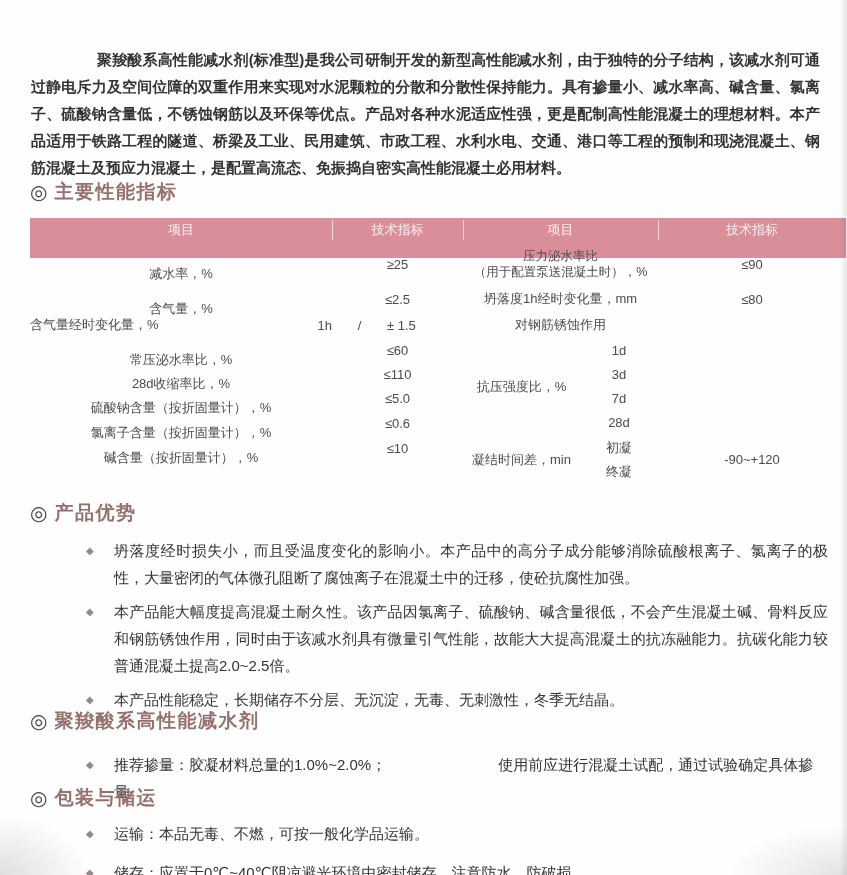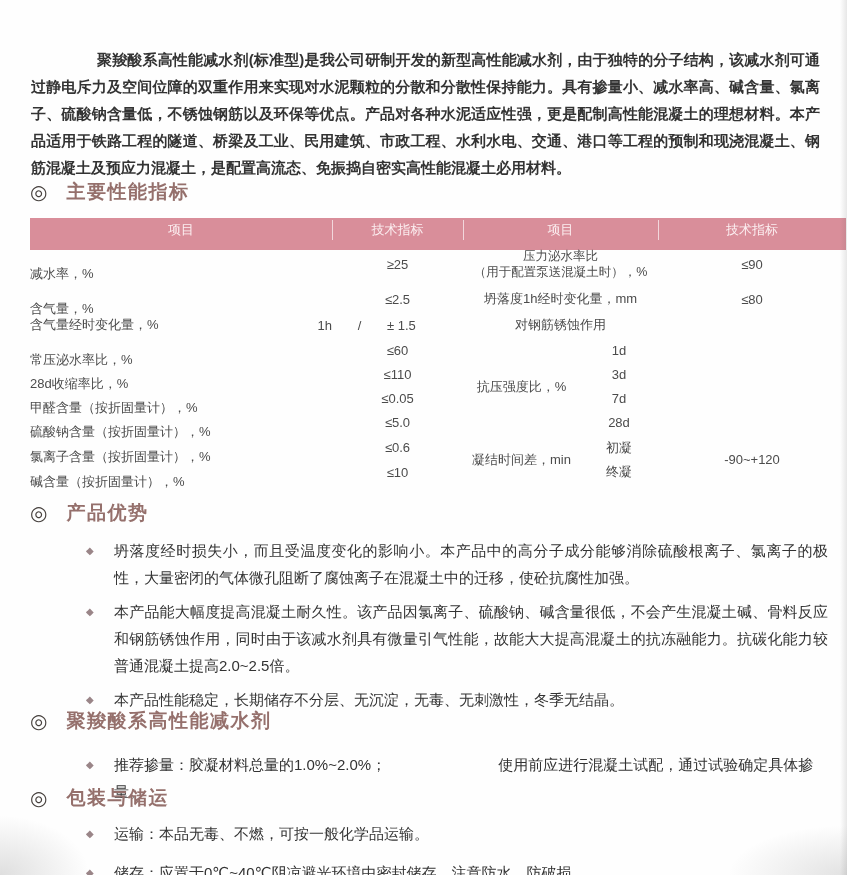--- a/index.html
+++ b/index.html
@@ -17,34 +17,34 @@
     background:radial-gradient(ellipse at 100% 100%,rgba(80,80,80,.16),rgba(0,0,0,0) 70%);}
 
   .intro{
     position:absolute;top:31px;left:31px;width:789px;
     font-size:15px;font-weight:bold;line-height:27px;
     text-align:justify;text-indent:66px;color:#333;
   }
 
   .sec-title{position:absolute;left:30px;display:flex;align-items:center;}
   .sec-title .marker{font-size:20px;font-weight:bold;color:#46403d;line-height:1;}
-  .sec-title .txt{font-size:19px;font-weight:bold;color:#95706c;letter-spacing:1.5px;margin-left:19px;}
+  .sec-title .txt{font-size:19px;font-weight:bold;color:#95706c;letter-spacing:1.5px;margin-left:7px;}
   #sec1{top:179px;} #sec2{top:500px;} #sec3{top:708px;} #sec4{top:785px;}
 
   
   .perf-table{position:absolute;top:218px;left:30px;width:816px;height:266px;font-size:13px;color:#4b4b4b;}
-  .thead{position:absolute;top:0;left:0;width:816px;height:32px;background:#d98e9a;}
+  .thead{position:absolute;top:0;left:0;width:816px;height:40px;background:#d98e9a;}
   .thead .hc{position:absolute;top:0;height:24px;line-height:24px;text-align:center;color:#fceff1;font-size:13px;}
   .hc1{left:0;width:302px;} .hc2{left:302px;width:131px;} .hc3{left:433px;width:195px;} .hc4{left:628px;width:188px;}
   .hdiv{position:absolute;top:2px;width:1px;height:20px;background:rgba(255,255,255,.65);}
   .hd1{left:302px;} .hd2{left:433px;} .hd3{left:628px;}
 
   .tbody-left{position:absolute;top:24px;left:0;width:433px;}
   .lrow{display:flex;align-items:center;}
-  .lrow .nm{width:302px;margin-top:19px;}
+  .lrow .nm{width:302px;text-align:center;margin-top:19px;}
   .lrow .val{width:131px;text-align:center;}
   .lrow .nm-s{width:245px;text-align:left;}
   .lrow .sub1{width:57px;text-align:right;}
   .val-split{width:131px;display:flex;align-items:center;}
   .val-split .sl{width:55px;text-align:center;}
   .val-split .vv{flex:1;text-align:left;}
 
   .tbody-right{position:absolute;top:24px;left:433px;width:383px;}
   .rrow{display:flex;align-items:center;}
   .rrow .nm{width:195px;text-align:center;}
@@ -107,24 +107,20 @@
       </div>
     </div>
     <div class="lrow h24">
       <div class="nm">常压泌水率比，%</div>
       <div class="val">≤60</div>
     </div>
     <div class="lrow h24">
       <div class="nm">28d收缩率比，%</div>
       <div class="val">≤110</div>
     </div>
-    <div class="lrow h24">
-      <div class="nm">甲醛含量（按折固量计），%</div>
-      <div class="val">≤0.05</div>
-    </div>
     <div class="lrow h25">
       <div class="nm">硫酸钠含量（按折固量计），%</div>
       <div class="val">≤5.0</div>
     </div>
     <div class="lrow h25">
       <div class="nm">氯离子含量（按折固量计），%</div>
       <div class="val">≤0.6</div>
     </div>
     <div class="lrow h24">
       <div class="nm">碱含量（按折固量计），%</div>

